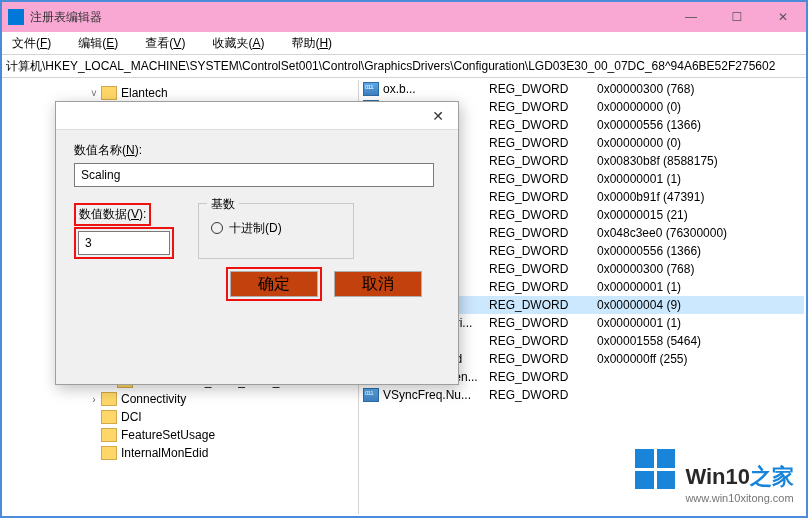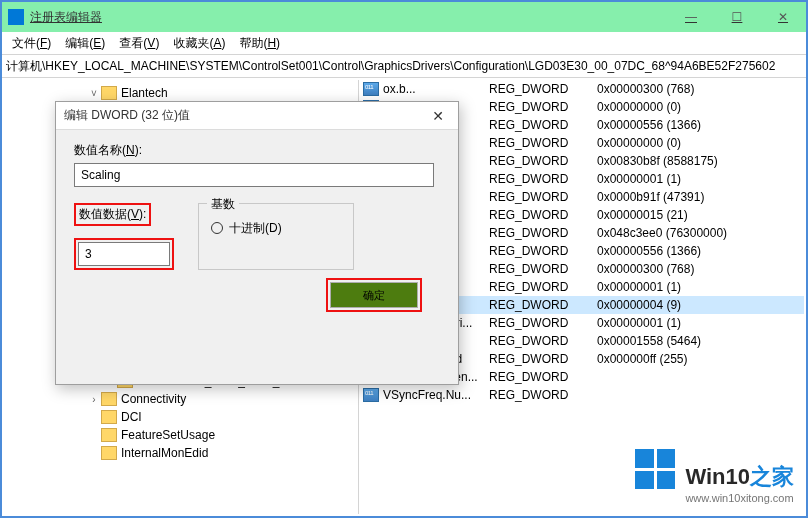--- a/index.html
+++ b/index.html
@@ -1,21 +1,21 @@
 <!DOCTYPE html>
 <html><head>
 <meta charset="utf-8">
 <style>
   * { box-sizing: border-box; margin: 0; padding: 0; font-family: "Microsoft YaHei", "Segoe UI", Tahoma, sans-serif; }
   body { width: 808px; height: 518px; position: relative; background: #fff; overflow: hidden; border: 2px solid #4b8bd9; }
-  .titlebar { height: 30px; background: #86efac; display: flex; align-items: center; padding-left: 6px; font-size: 12px; color: #333; text-decoration: underline; }
+  .titlebar { height: 30px; background: #f9a8d4; display: flex; align-items: center; padding-left: 6px; font-size: 12px; color: #333; }
   .titlebar .appicon { width: 16px; height: 16px; background: #0078d7; margin-right: 6px; display:inline-block; }
   .titlebar .spacer { flex: 1; }
   .titlebar .winbtn { width: 46px; height: 30px; display:flex; align-items:center; justify-content:center; color:#555; font-size:12px; }
-  .menubar { height: 22px; display:flex; align-items:center; padding: 0 6px; font-size:12px; gap: 6px; }
+  .menubar { height: 22px; display:flex; align-items:center; padding: 0 6px; font-size:12px; gap: 19px; }
   .menubar .menuitem { padding: 2px 4px; }
   .menubar .menuitem .accel { text-decoration: underline; }
   .addressbar { height: 24px; border-top:1px solid #d4d4d4; border-bottom:1px solid #d4d4d4; font-size:12px; white-space:nowrap; overflow:hidden; padding: 3px 4px; }
   .main { position:absolute; top: 78px; left:2px; right:2px; bottom:2px; display:flex; }
   .tree { width: 355px; border-right:1px solid #d4d4d4; overflow:hidden; font-size:12px; padding-top:4px;}
   .tree-row { display:flex; align-items:center; height:18px; white-space:nowrap; }
   .expander { width:12px; text-align:center; color:#666; font-size:10px; }
   .folder { width:16px; height:14px; background:#ffd768; border:1px solid #d2a94a; margin:0 4px 0 1px; }
   .list { flex:1; overflow:hidden; font-size:12px; }
   .list-header { display:flex; height:22px; border-bottom:1px solid #e5e5e5; }
@@ -41,21 +41,21 @@
   .val-col { display:flex; flex-direction:column; }
   .val-input { width:92px; height:24px; background:#fff; border:1px solid #7a7a7a; padding:3px 6px; font-size:12px; }
   .redbox { border:2px solid #e11; padding:2px; }
   .redbox-thin { border:2px solid #e11; }
   .groupbox { border:1px solid #c8c8c8; padding:8px 12px 10px 12px; width:156px; position:relative; }
   .groupbox .legend { position:absolute; top:-8px; left:8px; background:#f0f0f0; padding:0 4px; font-size:12px;}
   .radio-row { display:flex; align-items:center; gap:6px; height:20px; font-size:12px; margin-top:6px;}
   .radio { width:12px; height:12px; border:1px solid #333; border-radius:50%; display:inline-flex; align-items:center; justify-content:center; }
   .radio.checked::after { content:""; width:6px; height:6px; background:#333; border-radius:50%; }
   .dlg-buttons { display:flex; justify-content:flex-end; gap:12px; padding: 8px 18px 0 0;}
-  .btn { width:88px; height:26px; border:1px solid #adadad; background:#4d7c0f; font-size:11px; display:flex; align-items:center; justify-content:center; }
+  .btn { width:88px; height:26px; border:1px solid #adadad; background:#c2410c; font-size:16px; display:flex; align-items:center; justify-content:center; }
 
   .watermark { position:absolute; right:12px; bottom:12px; display:flex; align-items:center; gap:10px; opacity:0.9; }
   .watermark .wmlogo { width:40px; height:40px; display:grid; grid-template-columns:1fr 1fr; grid-template-rows:1fr 1fr; gap:3px; }
   .watermark .wmlogo div { background:#0078d7; }
   .watermark .wmtext { display:flex; flex-direction:column; align-items:flex-start; }
   .watermark .big { font-size:22px; font-weight:600; color:#111;margin-top:28px; }
   .watermark .big .accent{ color:#0078d7; }
   .watermark .small { font-size:11px; color:#666; }
 </style>
 </head>
@@ -297,52 +297,52 @@
           <span class="c-name">VSyncFreq.Nu...</span>
           <span class="c-type">REG_DWORD</span>
           <span class="c-data"></span>
         </div>
       </div>
   </div>
 </div>
 
 <div class="dialog">
   <div class="dlg-title">
-    <span>编辑 DWORD (32 位)值</span>
     <span class="spacer"></span>
     <span class="close">✕</span>
   </div>
   <div class="dlg-body">
     <div class="fieldlabel">
       <span>数值名称(</span><span class="accel">N</span><span>):</span>
     </div>
     <input class="textbox" value="Scaling" style="">
 
     <div class="row2">
       <div class="val-col">
-        <div class="fieldlabel redbox-thin" style="padding:1px 3px; margin-bottom:12px; width:fit-content">
+        <div class="fieldlabel redbox-thin" style="padding:1px 3px; margin-bottom:1px; width:fit-content">
           <span>数值数据(</span><span class="accel">V</span><span>):</span>
         </div>
         <div class="redbox" style="width:fit-content">
           <input class="val-input" value="3" style="">
         </div>
       </div>
       <div class="groupbox">
         <span class="legend">基数</span>
         <div class="radio-row">
           <span class="radio"></span>
           <span><span>十进制(</span><span class="accel">D</span><span>)</span></span>
         </div>
       </div>
     </div>
 
     <div class="dlg-buttons">
       <span class="redbox">
         <span class="btn">确定</span>
       </span>
+      <span class="btn" style="align-self:center">取消</span>
     </div>
   </div>
 </div>
 
 <div class="watermark">
   <div class="wmlogo">
       <div></div>
       <div></div>
       <div></div>
       <div></div>

